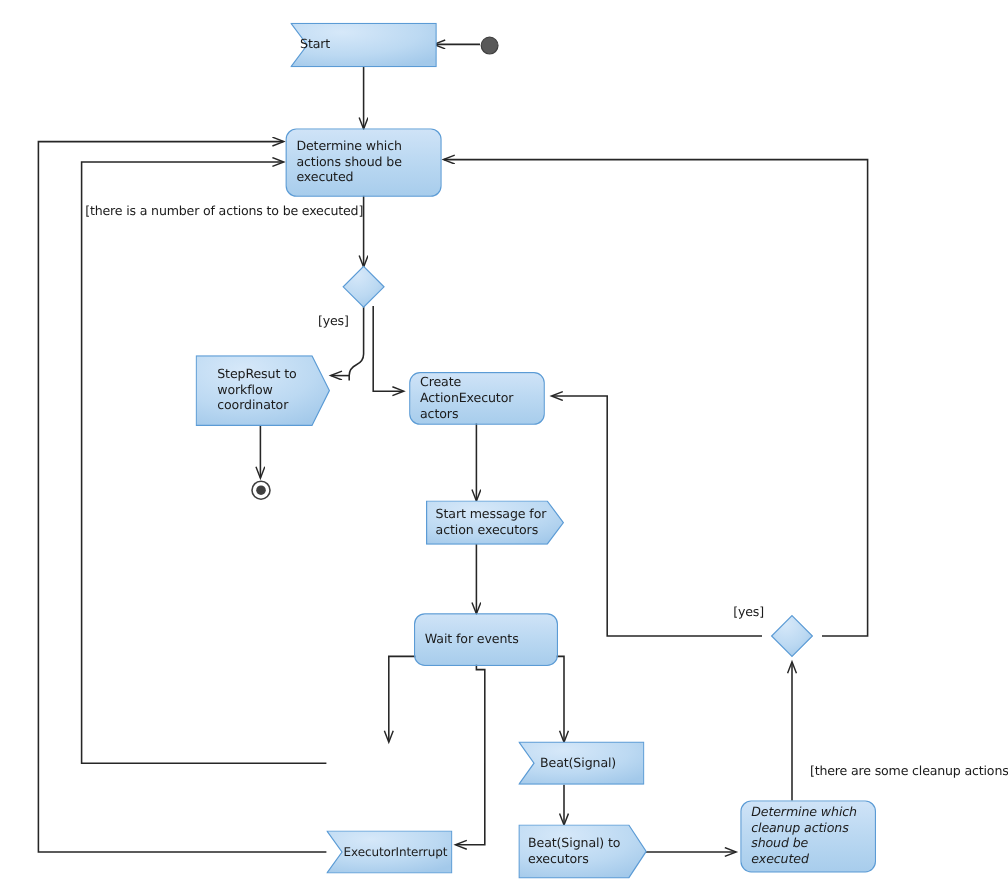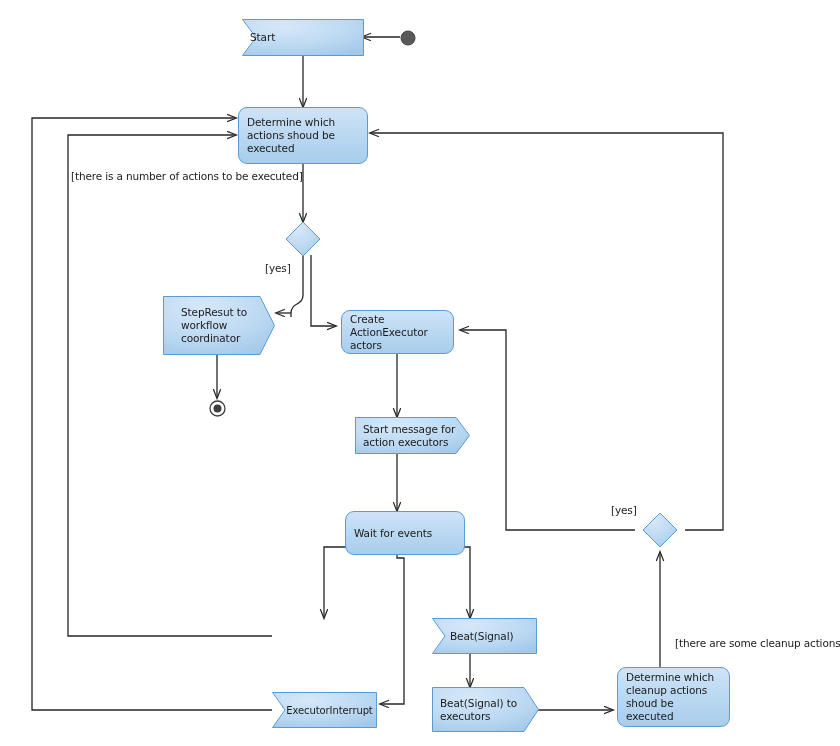--- a/index.html
+++ b/index.html
@@ -191,21 +191,21 @@
     <span class="lbl" style="width:100%; padding-left:10px;">Beat(Signal)</span>
   </div>
 
   <div class="node sig leftal" style="left:432px; top:687px; width:107px; height:45px; padding-left:8px;">
     <svg class="sigbg" viewBox="0 0 107 45" preserveAspectRatio="none">
       <path d="M0.5,0.5 L92,0.5 L106.5,22.5 L92,44.5 L0.5,44.5 Z" fill="url(#nodeGrad)" stroke="#5b9bd5" stroke-width="1"></path>
     </svg>
     <span class="lbl">Beat(Signal) to executors</span>
   </div>
 
-  <div class="node act leftal" style="left:617px; top:667px; width:113px; height:60px;">
+  <div class="node act leftal" style="left:617px; top:667px; width:113px; height:60px;font-style:italic;">
     <span class="lbl">Determine which cleanup actions shoud be executed</span>
   </div>
 
   <div class="diamond-wrap" style="left:642px; top:512px;">
     <svg width="36" height="36" viewBox="0 0 36 36">
       <path d="M18,1 L35,18 L18,35 L1,18 Z" fill="url(#nodeGrad)" stroke="#5b9bd5" stroke-width="1"></path>
     </svg>
   </div>
 
   <div class="edgelabel" style="left:71px; top:170px;">[there is a number of actions to be executed]</div>

